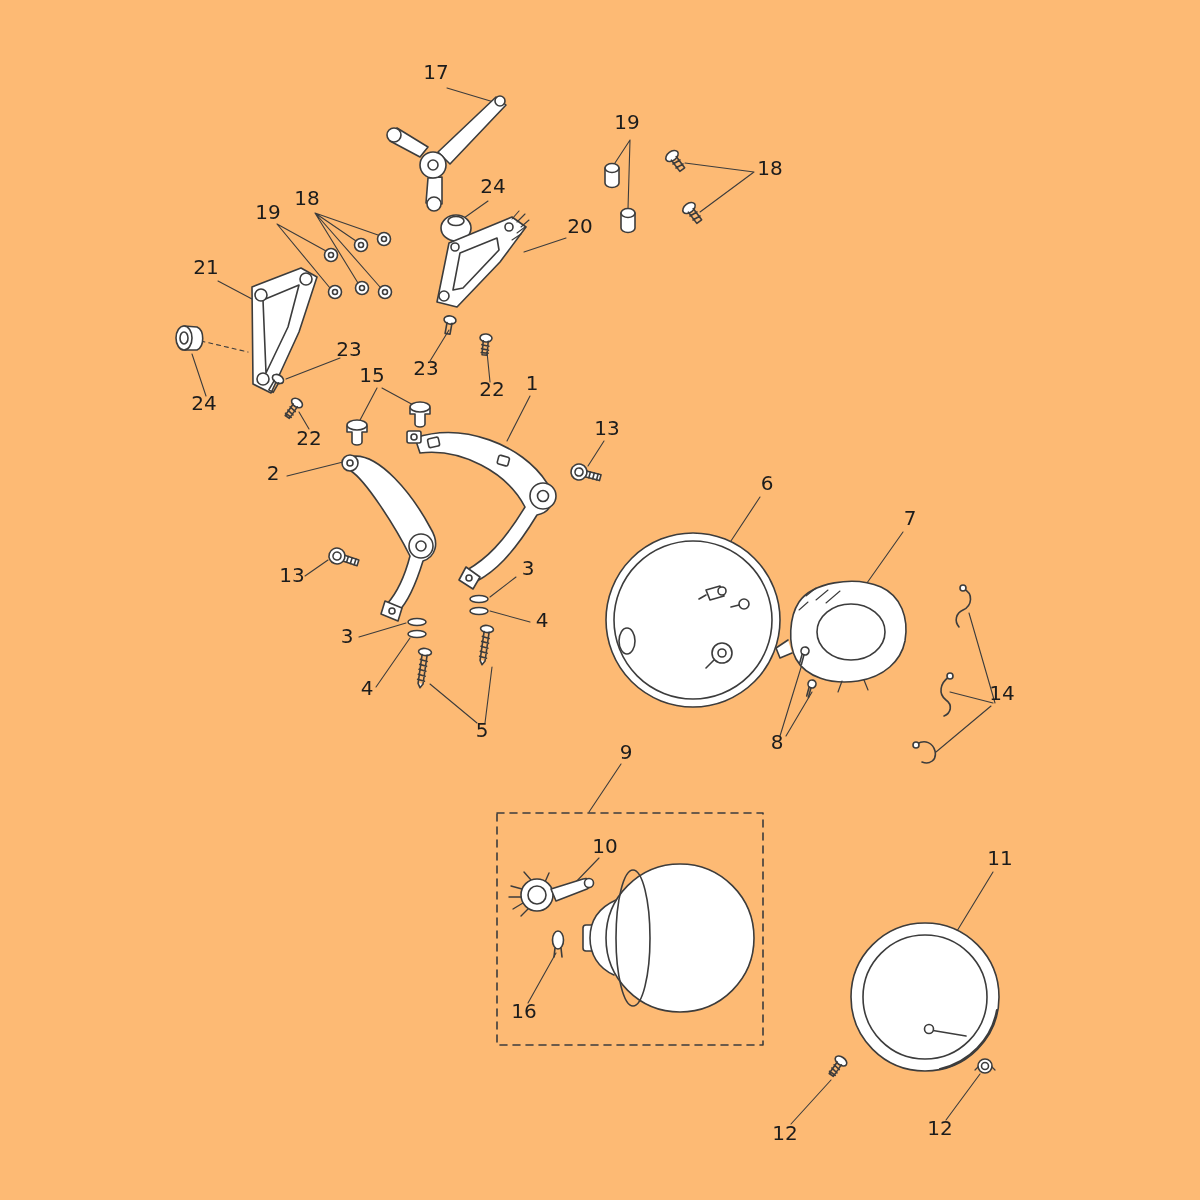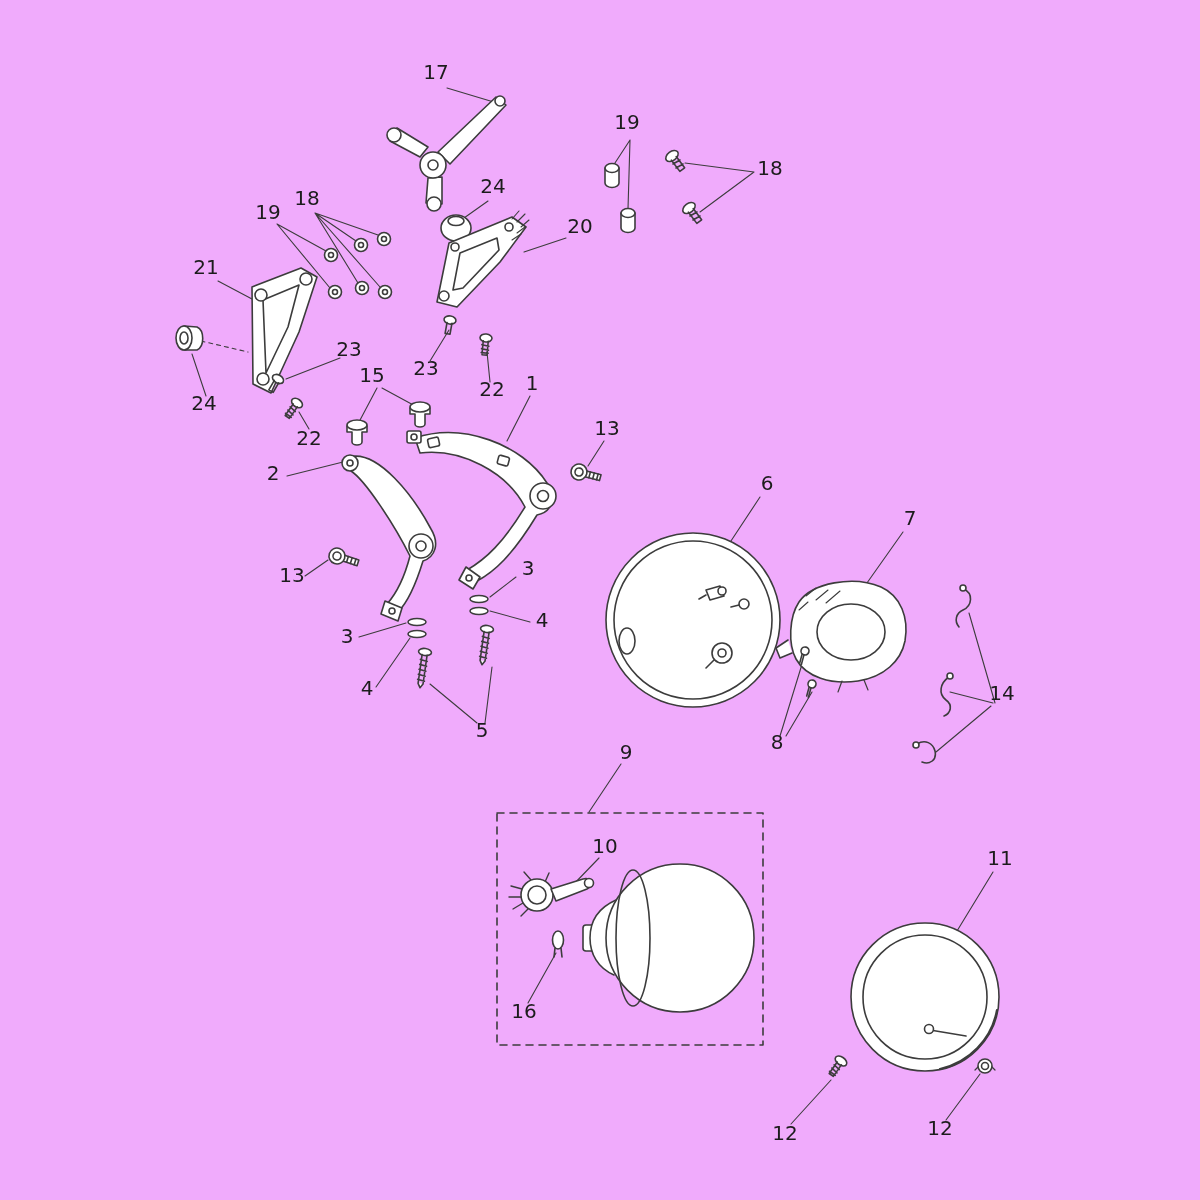--- a/index.html
+++ b/index.html
@@ -1,16 +1,16 @@
 <!DOCTYPE html>
 <html><head>
 <meta charset="utf-8">
 <style>
   html,body{margin:0;padding:0;background:#ffffff;}
-  .stage{position:relative;width:1200px;height:1200px;background:#f0abfc;overflow:hidden;}
+  .stage{position:relative;width:1200px;height:1200px;background:#fdba74;overflow:hidden;}
   svg{display:block;}
   text{font-family:"DejaVu Sans","Liberation Sans",sans-serif;font-size:20px;}
 </style>
 </head>
 <body>
 
 <div class="stage">
 <svg width="1200" height="1200" viewBox="0 0 1200 1200" xmlns="http://www.w3.org/2000/svg">
 
   <g fill="none" stroke="#3c3c3c" stroke-width="1.6" stroke-linecap="round" stroke-linejoin="round">

